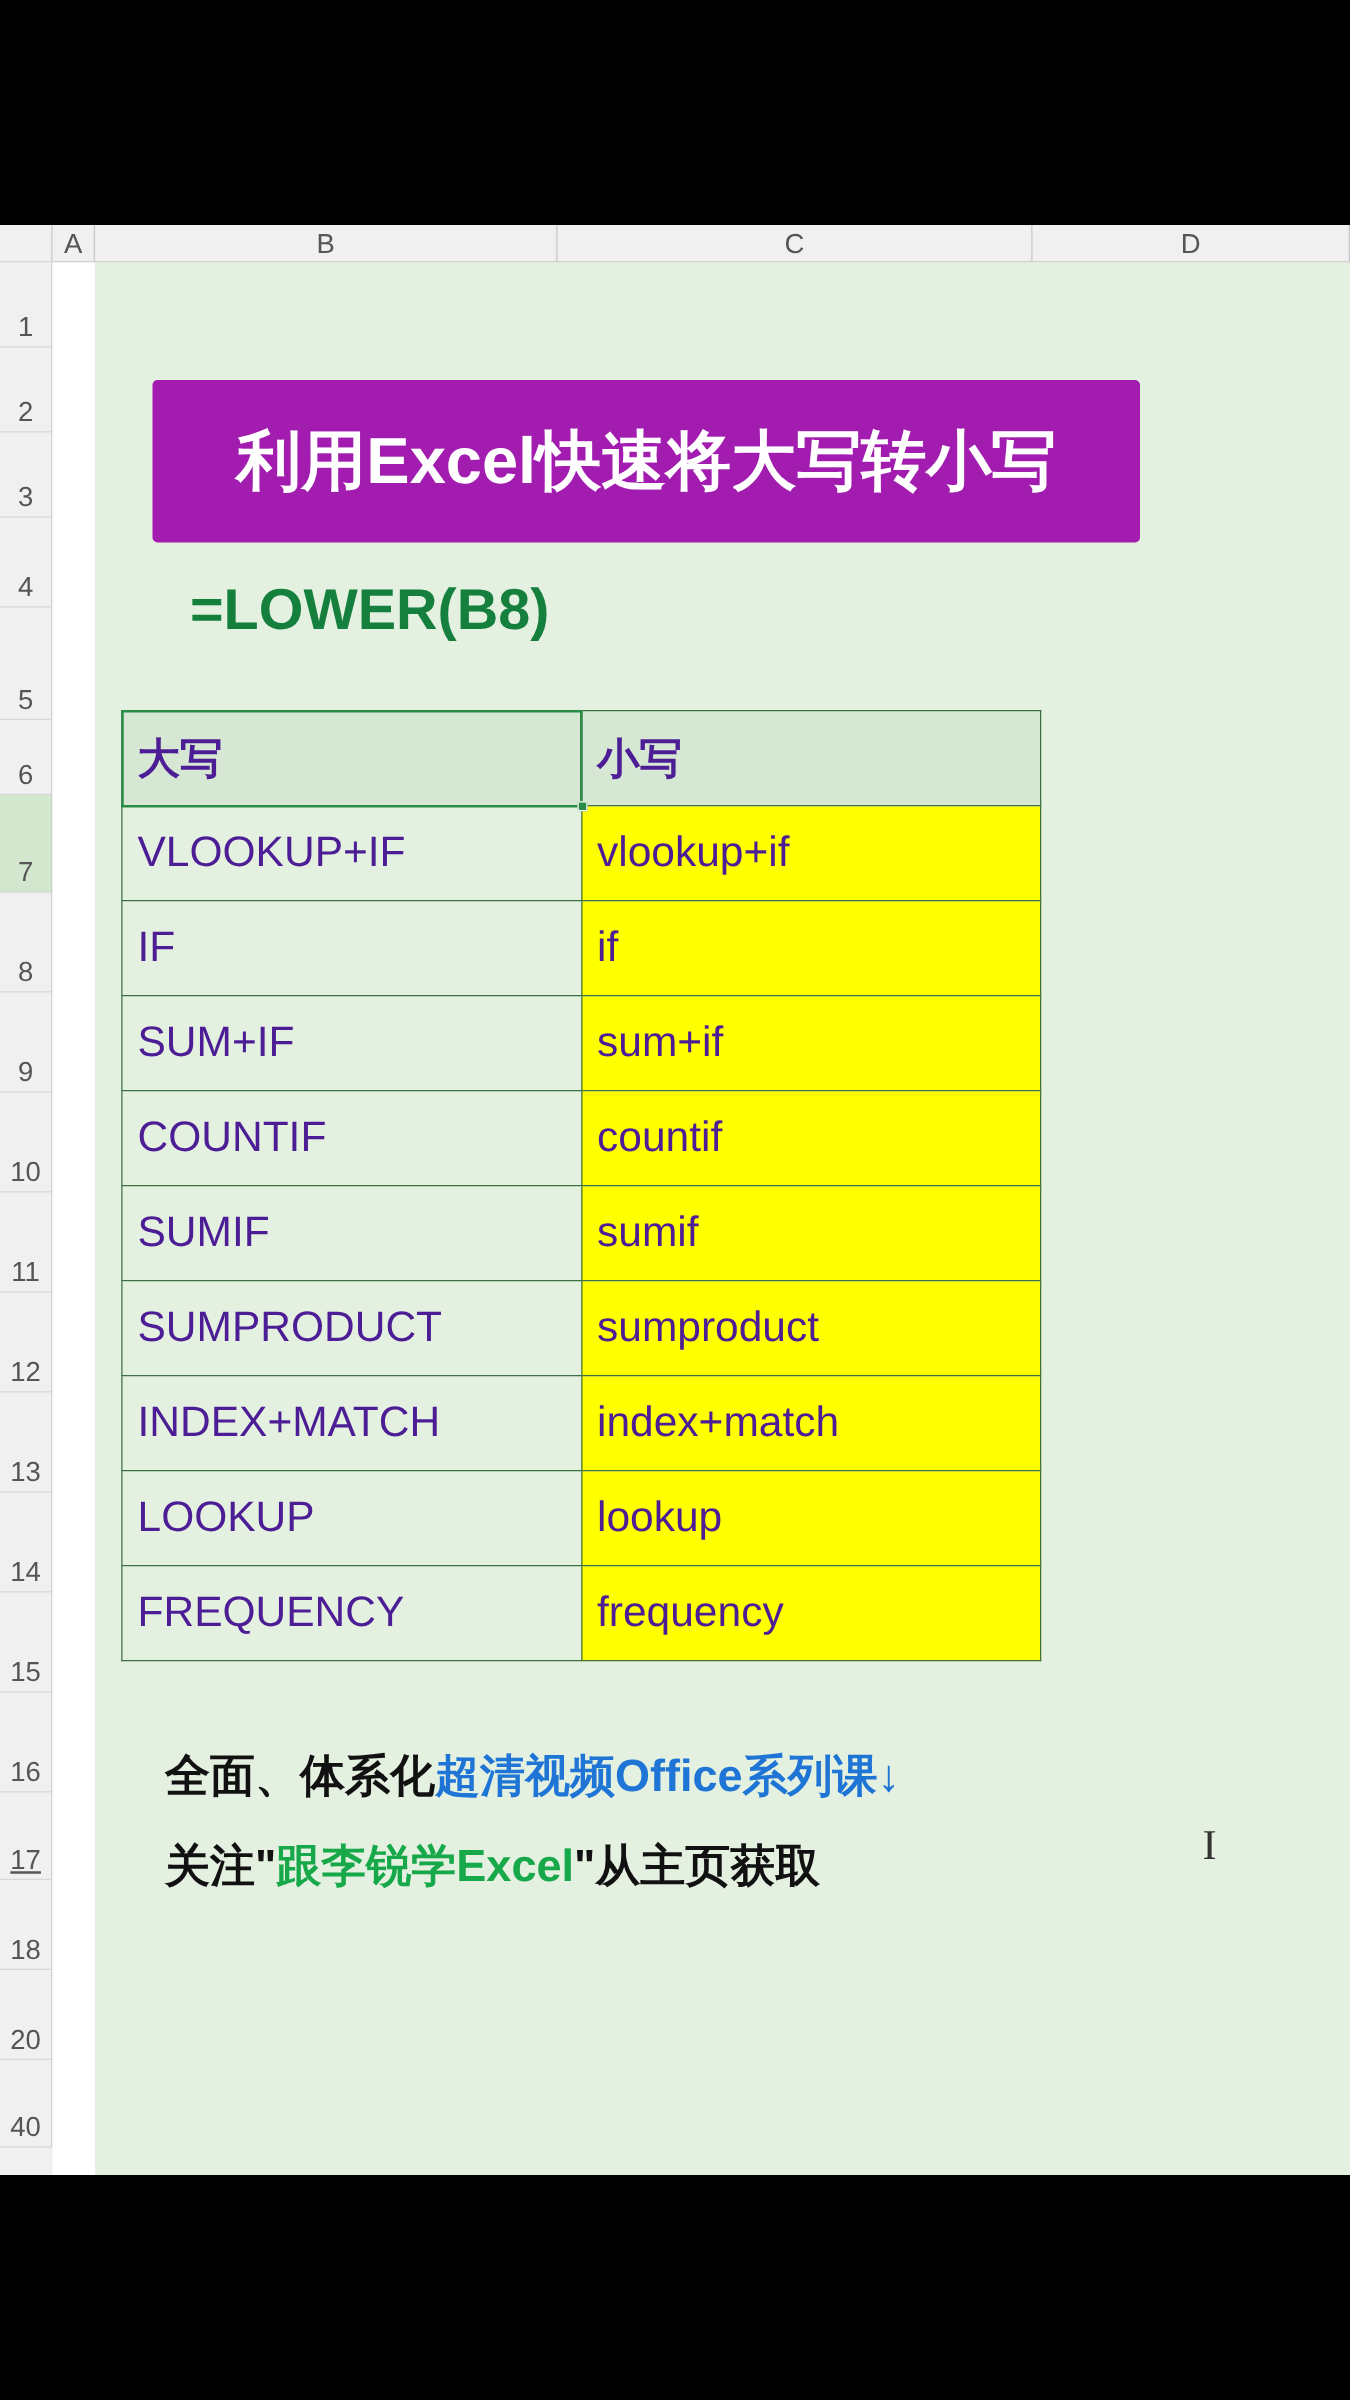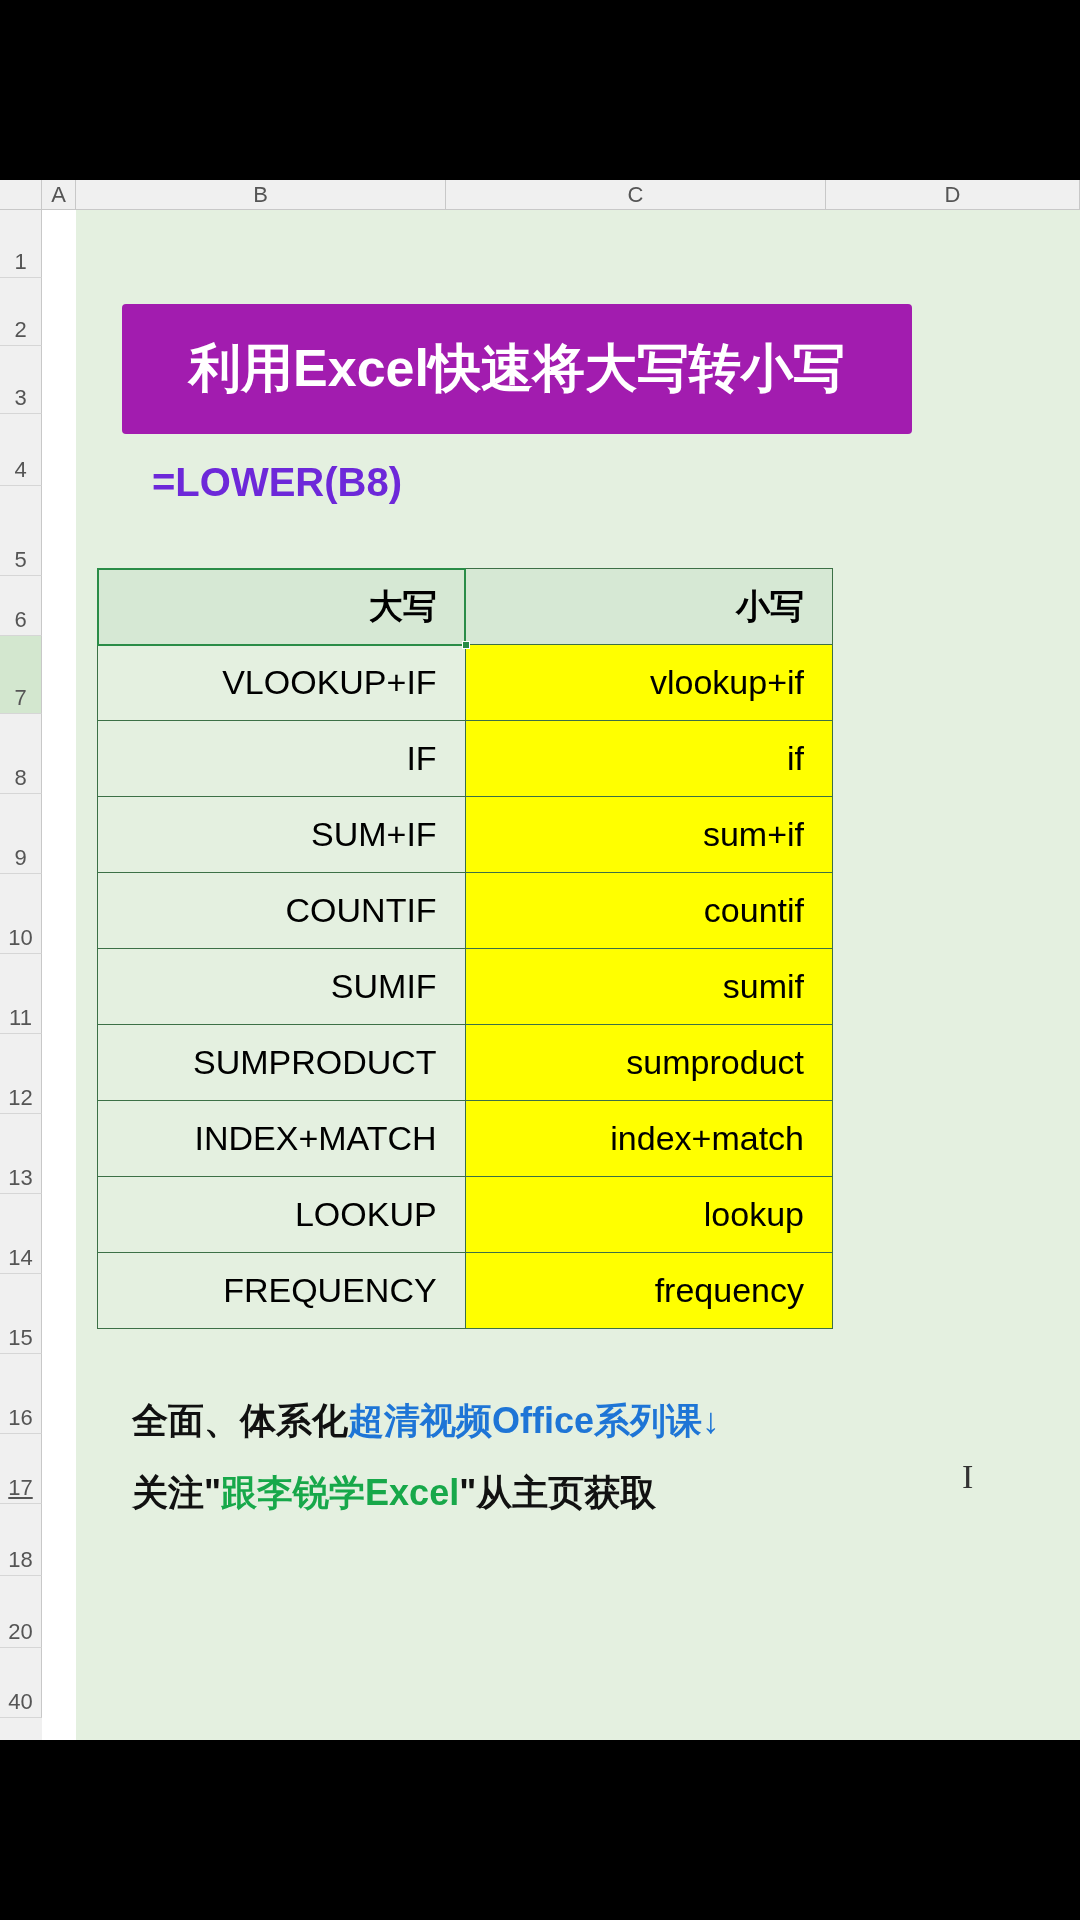--- a/index.html
+++ b/index.html
@@ -71,39 +71,39 @@
       color: #fff;
       font-size: 52px;
       font-weight: 700;
       margin-top: 44px;
     }
 
     .formula-text {
       position: absolute;
       top: 250px;
       left: 110px;
-      color: #6d28d9;
+      color: #15803d;
       font-weight: 700;
-      font-size: 40px;
+      font-size: 46px;
     }
 
     .data-table {
       position: absolute;
       top: 358px;
       left: 55px;
       border-collapse: collapse;
       width: 736px;
     }
     .data-table th, .data-table td {
       border: 1.5px solid #3c7046;
-      text-align: right;
+      text-align: left;
       font-size: 34px;
-      color: #000000;
+      color: #4c1d95;
       height: 76px;
-      padding: 0 28px;
+      padding: 0 12px;
     }
     .data-table th { background: #d6e8d4; font-weight: 700; }
     .data-table th:first-child {  }
     .data-table td.col-upper { background: #e4f0e0; font-weight: 400; width: 368px; }
     .data-table td.col-lower { background: #ffff00; font-weight: 400; width: 368px; }
     .data-table th:first-child { position: relative; outline: 2px solid #2a8c47; outline-offset: -1px; }
     .selection-handle {
       position: absolute;
       bottom: -5px; right: -5px;
       width: 8px; height: 8px;

